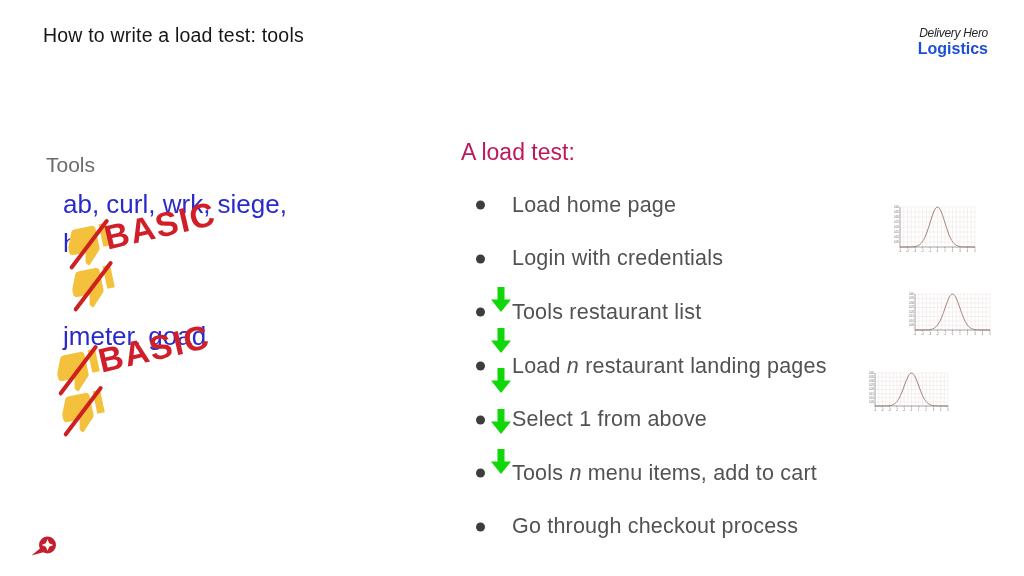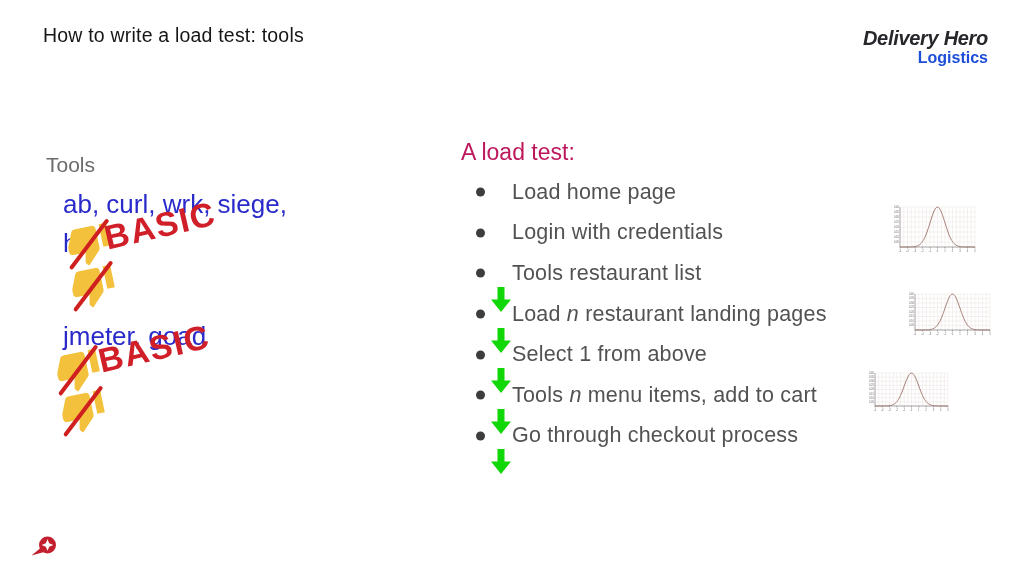--- a/index.html
+++ b/index.html
@@ -5,21 +5,21 @@
   html,body{margin:0;padding:0;}
   body{
     width:1024px;height:576px;background:#ffffff;overflow:hidden;position:relative;
     font-family:"Liberation Sans",sans-serif;
   }
   .slide{position:absolute;inset:0;}
 
   
   .title{position:absolute;left:37px;top:18px;margin:6px;font-size:19.5px;font-weight:400;color:#161616;letter-spacing:.2px;}
   .brand{position:absolute;right:36px;top:27px;text-align:right;line-height:1.1;}
-  .brand-name{font-size:20px;font-weight:700;font-style:italic;color:#26262b;letter-spacing:-.3px;text-align:center;}
+  .brand-name{font-size:12px;font-weight:400;font-style:italic;color:#26262b;letter-spacing:-.3px;}
   .brand-div{font-size:16px;font-weight:700;color:#1d4ed8;}
 
   
   .tools-heading{position:absolute;left:46px;top:153px;font-size:21px;color:#6b6b6b;}
   .blue{position:absolute;color:#2a2acb;font-size:26px;white-space:nowrap;margin-left:18px;}
   .l1{left:45px;top:189px;}
   .l2{left:45px;top:228px;}
   .l3{left:45px;top:321px;}
   .stamp{position:absolute;color:#d01f28;font-weight:800;font-size:34px;letter-spacing:1.5px;
          transform:rotate(-13deg);transform-origin:0 50%;white-space:nowrap;}
@@ -31,21 +31,21 @@
                 border-radius:2px;transform:translate(-50%,-50%) rotate(-53deg);}
   .t1{left:66px;top:221px;}
   .t2{left:70px;top:263px;}
   .t3{left:55px;top:347px;}
   .t4{left:60px;top:388px;}
 
   
   .rheading{position:absolute;left:461px;top:139px;font-size:23px;color:#be185d;}
   ul.steps{position:absolute;left:461px;top:172px;margin:0;padding:0;list-style:none;}
   ul.steps li{position:relative;height:40.6px;display:flex;align-items:center;padding-left:51px;
-              font-size:21.5px;color:#525252;letter-spacing:.2px;white-space:nowrap;}
+              font-size:21.5px;color:#525252;letter-spacing:.2px;white-space:nowrap;margin-top:13px;}
   ul.steps li::before{content:"";position:absolute;left:15px;top:50%;transform:translateY(-50%);
               width:9px;height:9px;border-radius:50%;background:#3d3d3d;}
   ul.steps li em{font-style:italic;}
   .garrow{position:absolute;left:490px;width:22px;height:26px;}
   .a1{top:287px;}.a2{top:327.6px;}.a3{top:368.2px;}.a4{top:408.8px;}.a5{top:449.4px;}
   .garrow polygon{fill:#10d707;}
 
   
   .chart{position:absolute;}
   .c1{left:890px;top:205px;}

